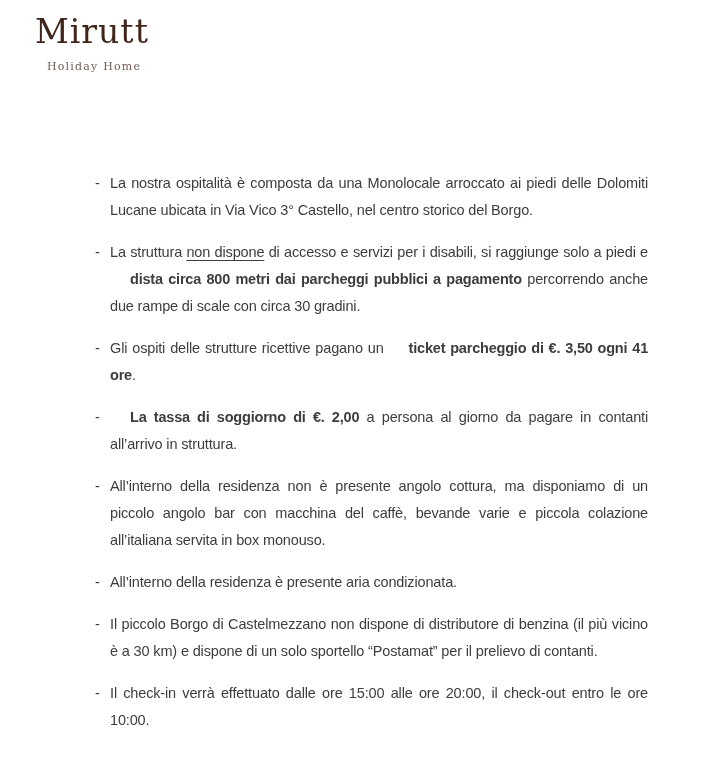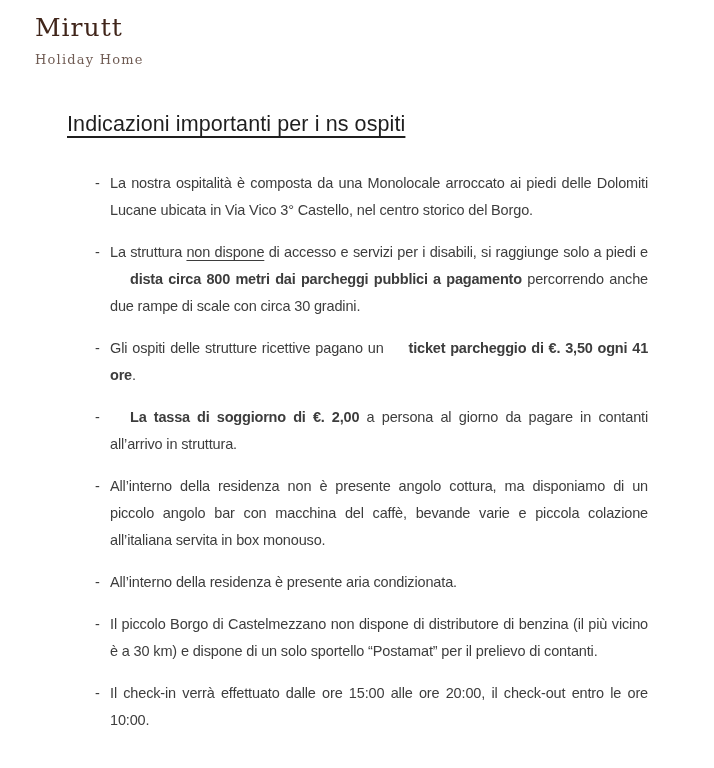--- a/index.html
+++ b/index.html
@@ -21,34 +21,35 @@
     background: var(--page-bg);
   }
 
   
   .logo {
     position: absolute;
     left: 35px; top: 14px;
   }
   .brand-name {
     font-family: "DejaVu Serif", serif;
-    font-size: 25px;
+    font-size: 33px;
     font-weight: 400;
     color: var(--brand-color);
     letter-spacing: 1px;
     line-height: 1.1;
   }
   .brand-tagline {
     font-family: "DejaVu Serif", serif;
-    font-size: 13px;
+    font-size: 11px;
     font-weight: 400;
     color: var(--brand-color);
     opacity: 0.75;
     letter-spacing: 1.2px;
     margin-top: 10px;
+    margin-left: 12px;
   }
 
   
   .heading {
     position: absolute;
     left: 67px; top: 112px;
     font-size: 21.5px;
     font-weight: 400;
     color: var(--heading-color);
     text-decoration: underline;
@@ -86,21 +87,20 @@
 </head>
 <body>
 
 <div class="page">
 
   <div class="logo">
     <div class="brand-name">Mirutt</div>
     <div class="brand-tagline">Holiday Home</div>
   </div>
 
-  <h1 class="heading">Indicazioni importanti per i ns ospiti</h1>
 
   <ul class="bullets">
       <li>
         <span class="dash">-</span>
         <span class="li-text"><span>La nostra ospitalità è composta da una Monolocale arroccato ai piedi delle Dolomiti Lucane ubicata in Via Vico 3° Castello, nel centro storico del Borgo.</span></span>
       </li>
       <li>
         <span class="dash">-</span>
         <span class="li-text"><span>La struttura </span><span class="seg-underline">non dispone</span><span> di accesso e servizi per i disabili, si raggiunge solo a piedi e </span><span class="seg-bold">dista circa 800 metri dai parcheggi pubblici a pagamento</span><span> percorrendo anche due rampe di scale con circa 30 gradini.</span></span>
       </li>

